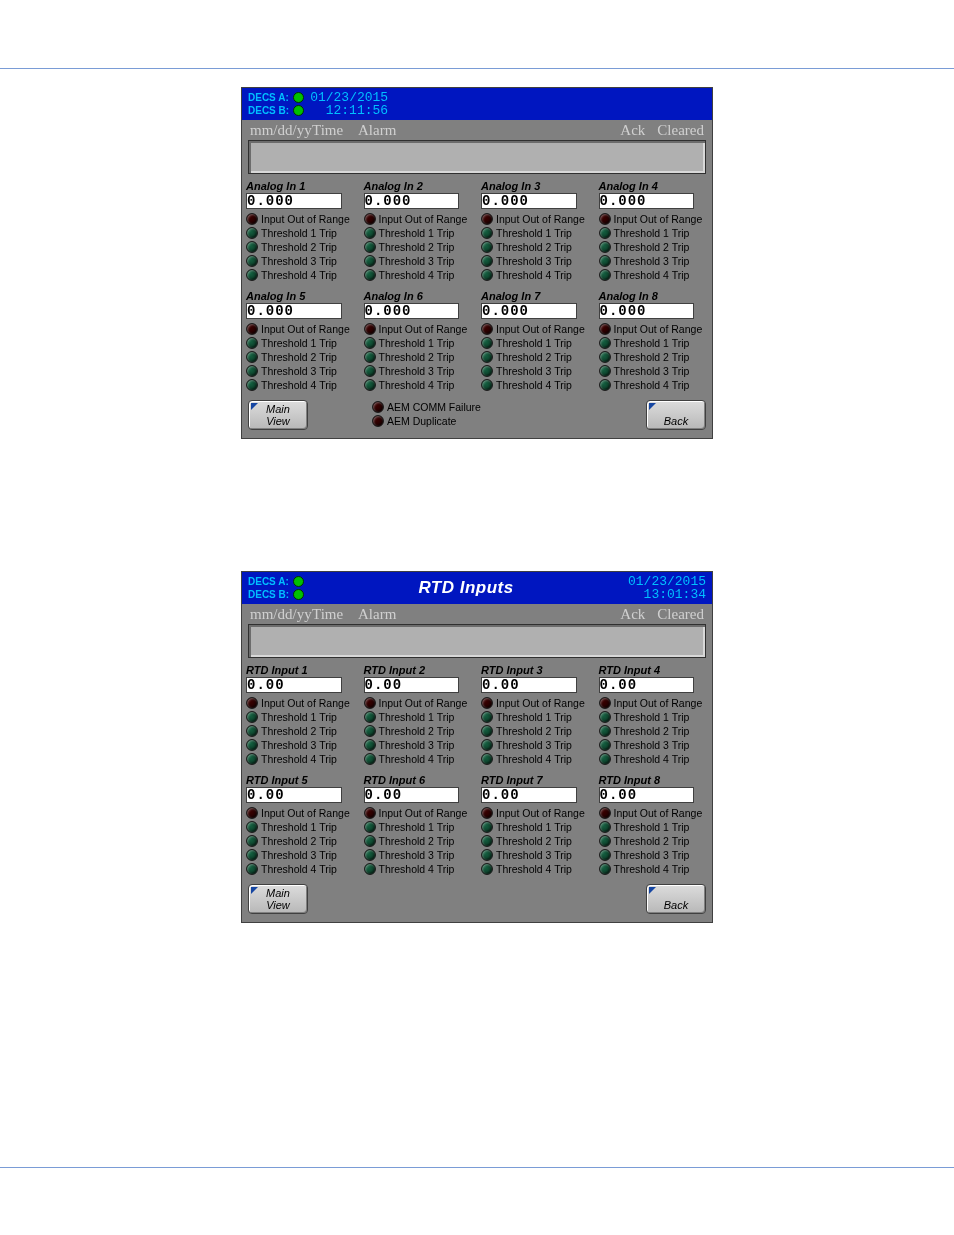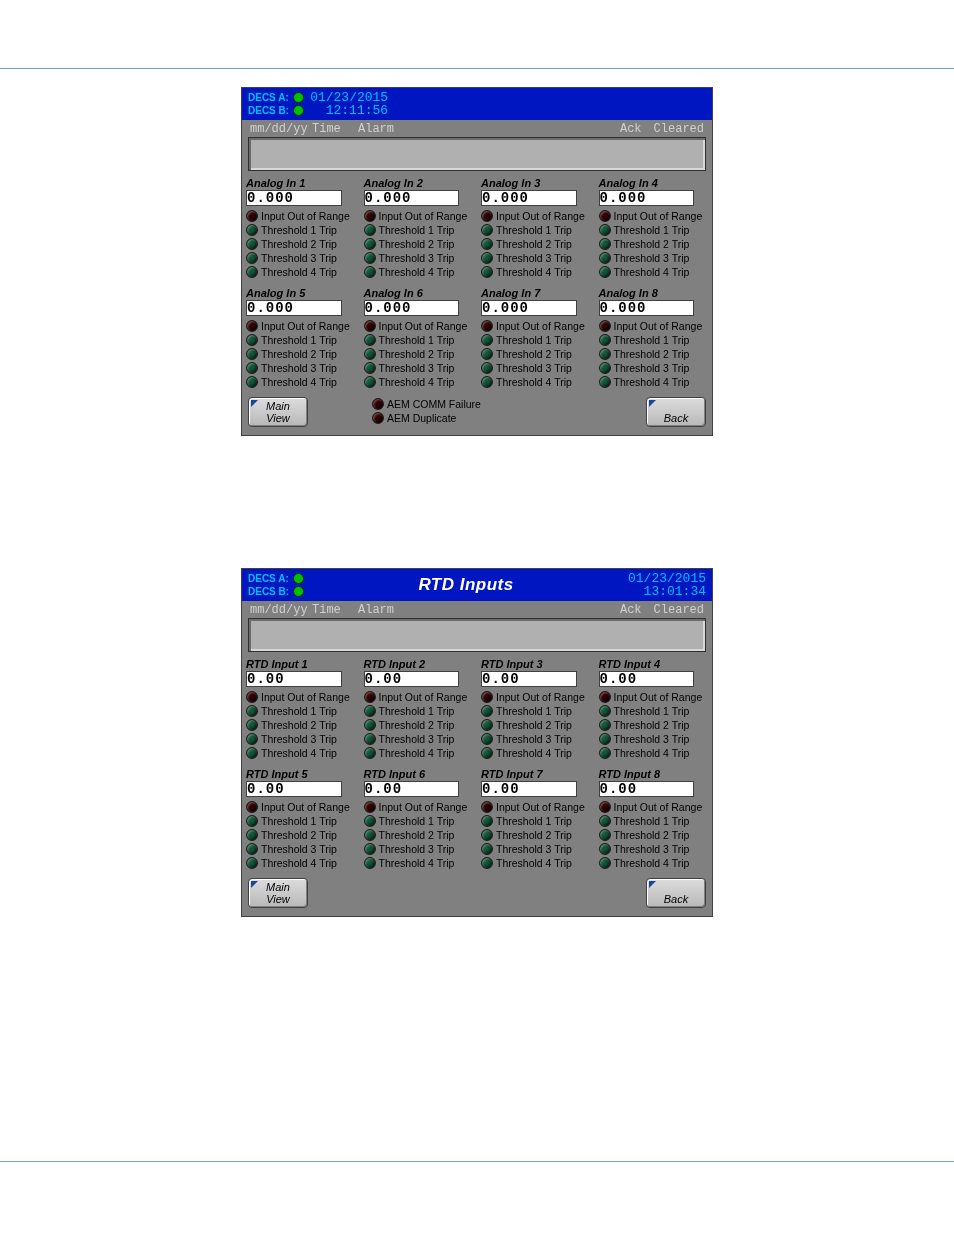--- a/index.html
+++ b/index.html
@@ -8,21 +8,21 @@
   .gap-top{height:68px;}
   .gap-mid{height:100px;}
   .gap-bot{height:230px;}
   .panel{width:470px;margin:18px auto 14px auto;background:#808080;border:1px solid #404040;font-size:11px;color:#000;}
   .hdr{background:#0016c0;color:#fff;display:flex;align-items:center;height:32px;}
   .hdr .decs{padding:0 6px 0 6px;font-weight:bold;font-size:10px;color:#00bfff;line-height:13px;}
   .hdr .decs .row{display:flex;align-items:center;gap:4px;}
   .hled{width:9px;height:9px;border-radius:50%;background:#00c000;border:1px solid #003000;display:inline-block;}
   .hdr .title{flex:1;text-align:center;font-weight:bold;font-style:italic;font-size:17px;letter-spacing:0.5px;color:#fff;padding-right:6px;}
   .hdr .dt{color:#00bfff;font-family:"Courier New",monospace;font-size:13px;line-height:13px;text-align:right;padding-right:6px;}
-  .alarmhdr{font-family:Liberation Mono, monospace;font-size:12px;color:#d0d0d0;padding:2px 8px 1px 8px;display:flex;}
+  .alarmhdr{font-family:Liberation Serif, serif;font-size:15px;color:#d0d0d0;padding:2px 8px 1px 8px;display:flex;}
   .alarmhdr .l1{width:62px;}
   .alarmhdr .l2{width:46px;}
   .alarmhdr .l3{flex:1;}
   .alarmhdr .r1,.alarmhdr .r2{padding-left:12px;}
   .alarmbox{margin:0 6px 4px 6px;height:32px;background:#b0b0b0;border:1px solid #303030;box-shadow:inset 2px 2px 0 #6c6c6c, inset -2px -2px 0 #d8d8d8;}
   .grid{display:grid;grid-template-columns:repeat(4,1fr);gap:2px 8px;padding:2px 4px 6px 4px;}
   .cell{}
   .chTitle{font-weight:bold;font-style:italic;font-size:11px;color:#000;}
   .val{background:#fff;border:1px solid #404040;text-align:left;font-family:"Courier New",monospace;font-size:14px;font-weight:bold;margin:1px 14px 3px 0;line-height:14px;letter-spacing:1px;}
   .lr{display:flex;align-items:center;gap:3px;line-height:14px;}

